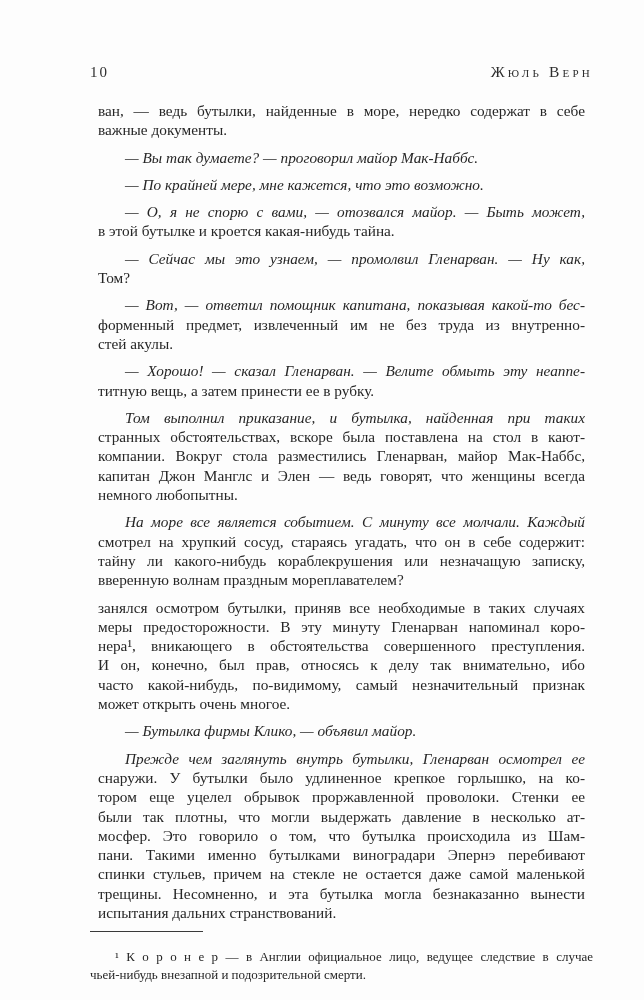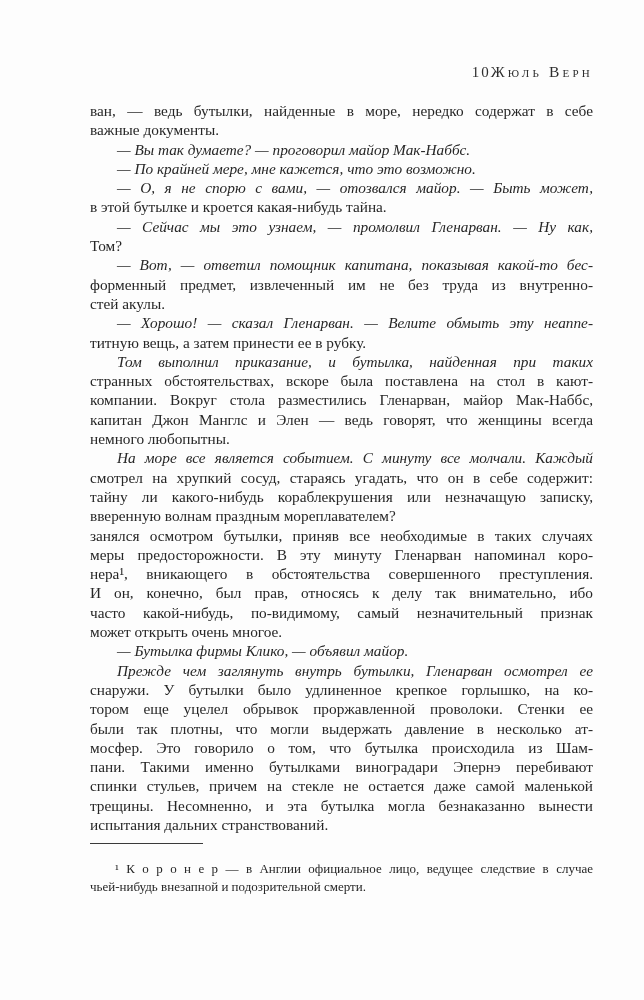--- a/index.html
+++ b/index.html
@@ -14,37 +14,37 @@
     -webkit-font-smoothing: antialiased;
   }
   .content {
     position: absolute;
     left: 90px;
     top: 63px;
     width: 503px;
   }
   .header {
     display: flex;
-    justify-content: flex-end;
+    justify-content: space-between;
     align-items: baseline;
     font-size: 15px;
     color: #2e2e2e;
   }
   .page-number { letter-spacing: 2px; }
   .running-title {
     font-variant: small-caps;
     letter-spacing: 3.2px;
     font-size: 15.5px;
   }
   .body-text {
     margin-top: 20px;
     font-size: 15.3px;
     line-height: 19.3px;
   }
-  .paragraph { margin: 0; }
+  .paragraph { margin: 8px; }
   .line {
     text-align: justify;
     text-align-last: justify;
   }
   .line.para-end { text-align-last: left; }
   .line.indented { text-indent: 27px; font-style: italic; }
   .footnote-rule {
     margin-top: 9px;
     width: 113px;
     height: 0;

